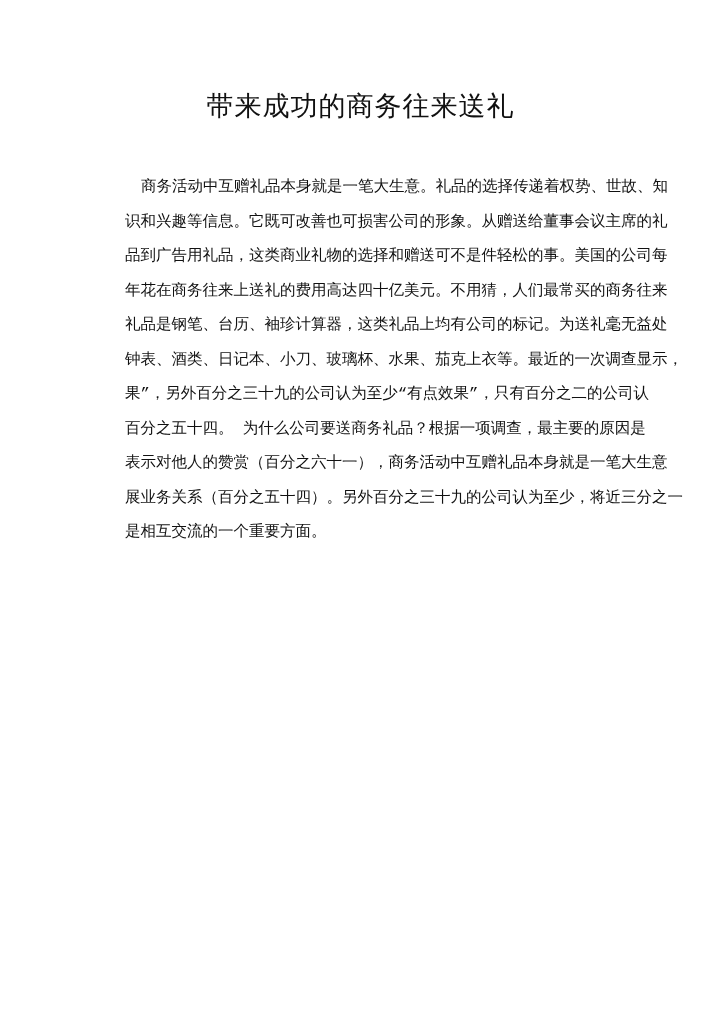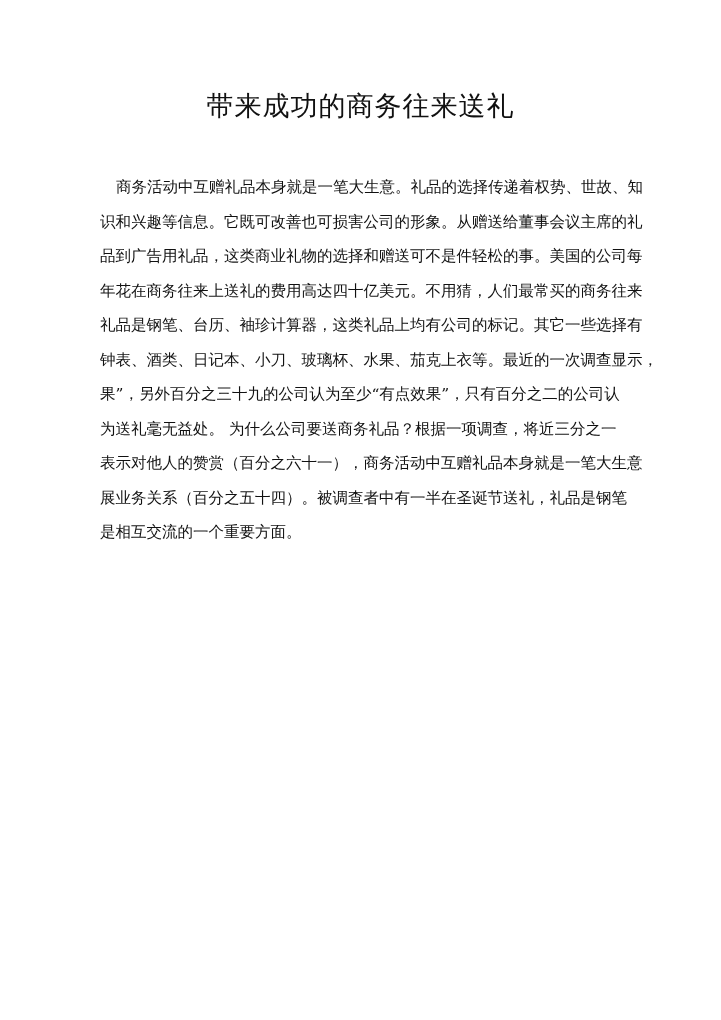--- a/index.html
+++ b/index.html
@@ -31,23 +31,24 @@
       font-family: "DejaVu Sans", "Liberation Sans", sans-serif;
       font-size: 27px;
       line-height: 36px;
       font-weight: normal;
       color: #111111;
       letter-spacing: 1px;
       margin: 0;
     }
     .body-text {
       position: absolute;
-      left: 100px;
+      left: 125px;
       top: 170px;
       width: 506px;
+      font-family: Liberation Mono, monospace;
     }
     .line {
       display: block;
       height: 34.5px;
       line-height: 34.5px;
       font-size: 15.5px;
       white-space: nowrap;
       text-align: justify;
       text-align-last: justify;
       letter-spacing: 0px;
@@ -63,21 +64,21 @@
 <body>
 
 <div class="page">
   <h1 class="title">带来成功的商务往来送礼</h1>
 
   <div class="body-text">
     <span class="line first">商务活动中互赠礼品本身就是一笔大生意。礼品的选择传递着权势、世故、知</span>
     <span class="line">识和兴趣等信息。它既可改善也可损害公司的形象。从赠送给董事会议主席的礼</span>
     <span class="line">品到广告用礼品，这类商业礼物的选择和赠送可不是件轻松的事。美国的公司每</span>
     <span class="line">年花在商务往来上送礼的费用高达四十亿美元。不用猜，人们最常买的商务往来</span>
-    <span class="line">礼品是钢笔、台历、袖珍计算器，这类礼品上均有公司的标记。其它一些选择有</span>
+    <span class="line">礼品是钢笔、台历、袖珍计算器，这类礼品上均有公司的标记。为送礼毫无益处</span>
     <span class="line">钟表、酒类、日记本、小刀、玻璃杯、水果、茄克上衣等。最近的一次调查显示，</span>
     <span class="line">果”，另外百分之三十九的公司认为至少“有点效果”，只有百分之二的公司认</span>
-    <span class="line">为送礼毫无益处。 为什么公司要送商务礼品？根据一项调查，将近三分之一</span>
+    <span class="line">百分之五十四。 为什么公司要送商务礼品？根据一项调查，最主要的原因是</span>
     <span class="line">表示对他人的赞赏（百分之六十一），商务活动中互赠礼品本身就是一笔大生意</span>
-    <span class="line">展业务关系（百分之五十四）。被调查者中有一半在圣诞节送礼，礼品是钢笔</span>
+    <span class="line">展业务关系（百分之五十四）。另外百分之三十九的公司认为至少，将近三分之一</span>
     <span class="line last">是相互交流的一个重要方面。</span>
   </div>
 </div>
 
 </body></html>

